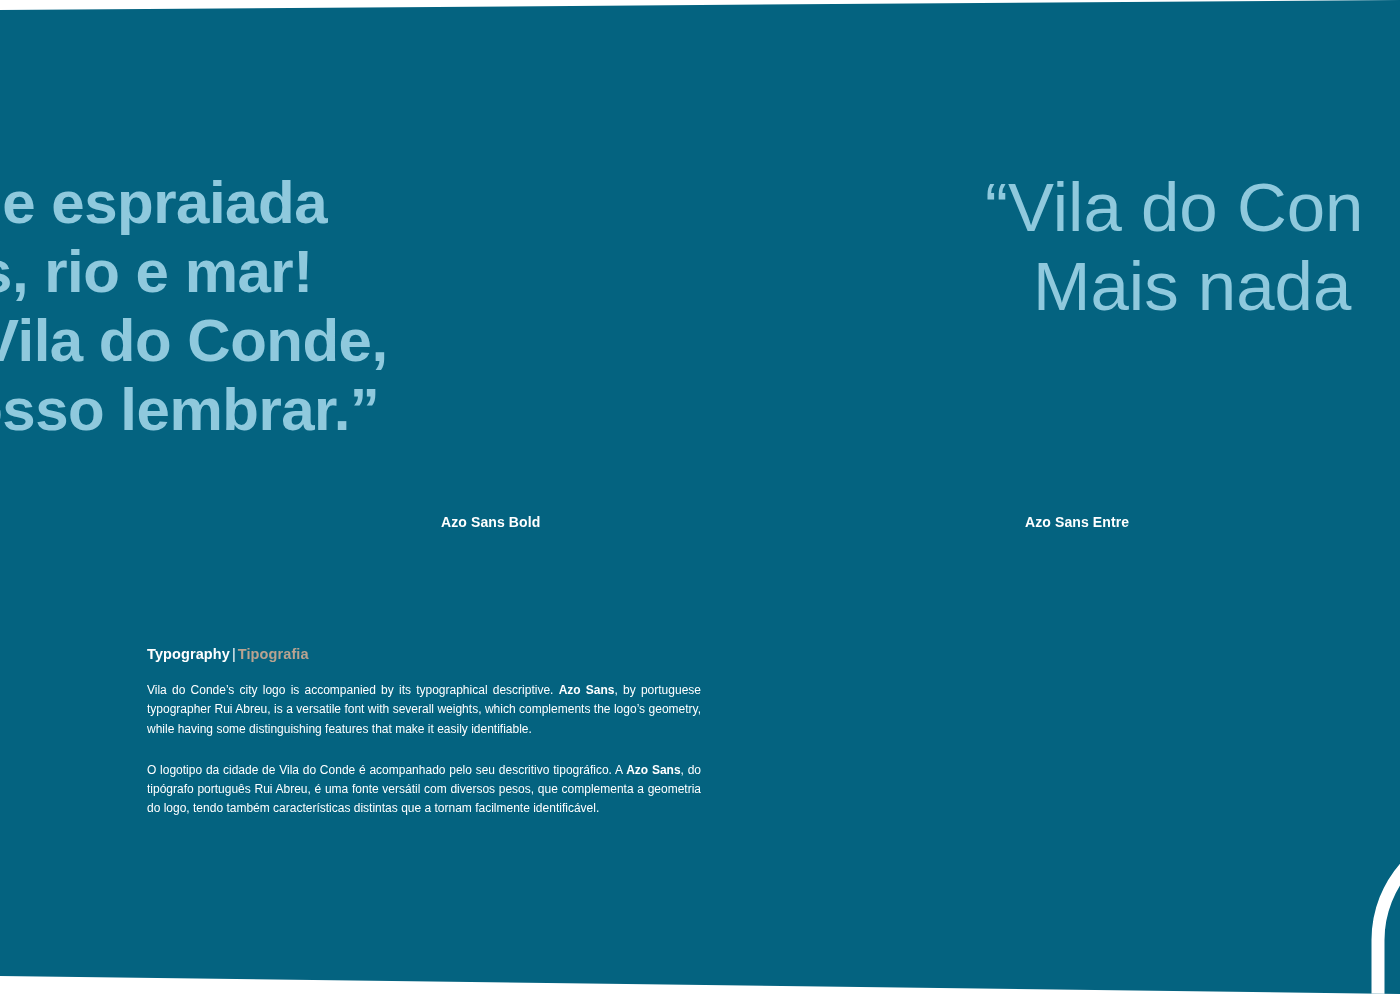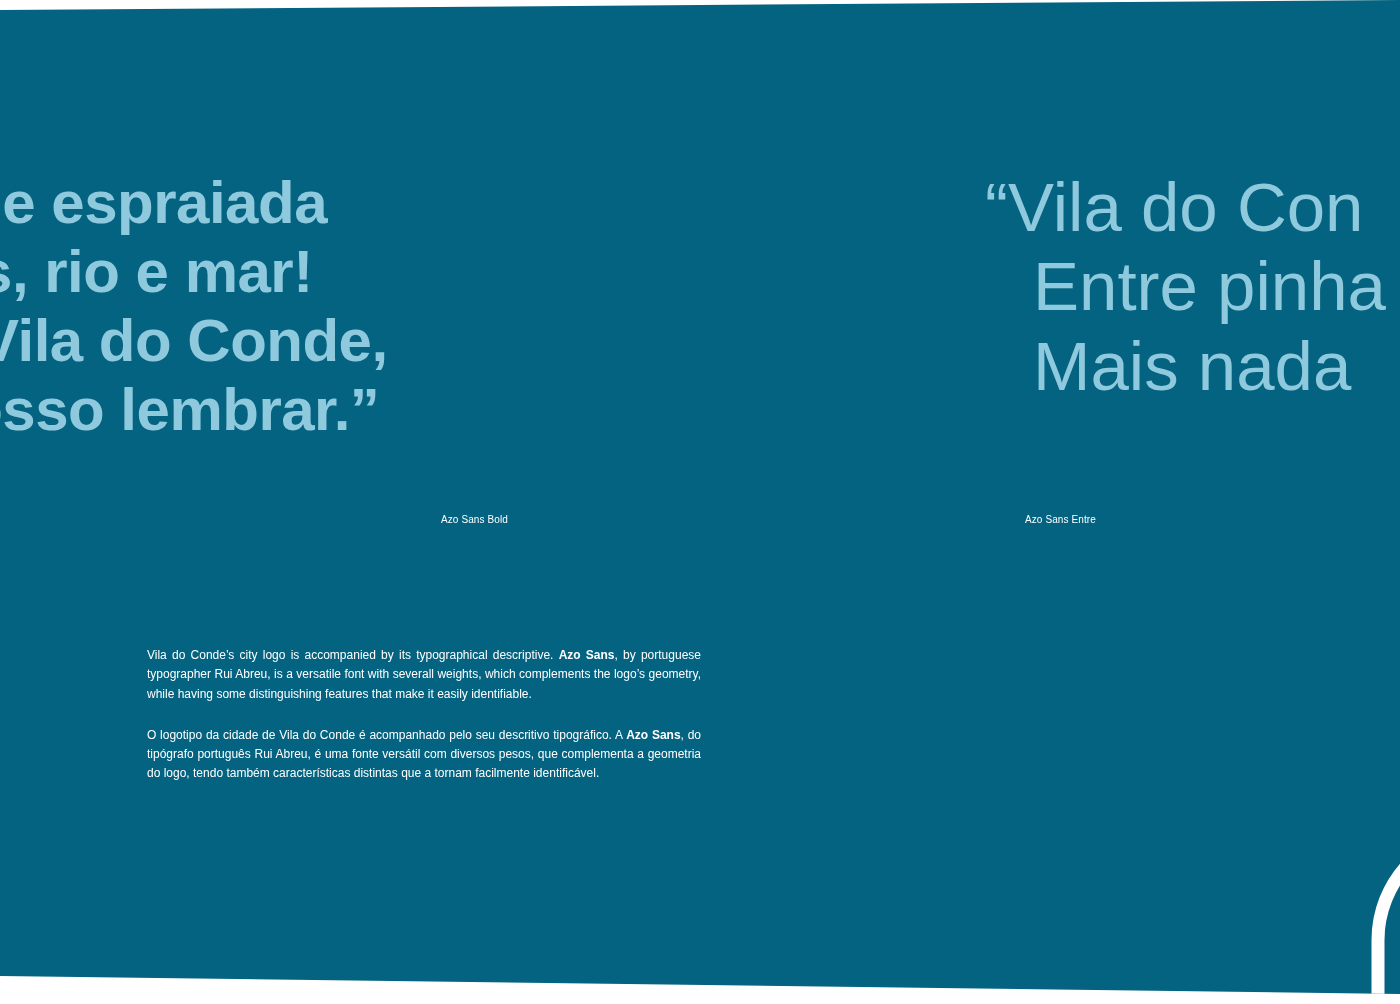--- a/index.html
+++ b/index.html
@@ -64,22 +64,22 @@
     font-weight: 300;
     font-size: 69px;
     letter-spacing: 0px;
   }
   .specimen-light .line { display: block; }
   .specimen-light .line.indent-1 { padding-left: 48px; }
 
   .specimen-caption {
     position: absolute;
     color: #ffffff;
-    font-size: 10px;
-    font-weight: 400;
+    font-size: 14px;
+    font-weight: 700;
     letter-spacing: 0.1px;
   }
   .caption-bold { left: 441px; top: 514px; }
   .caption-light { left: 1025px; top: 514px; }
 
   
   .copy-block {
     position: absolute;
     left: 147px;
     top: 646px;
@@ -137,26 +137,28 @@
       <div class="specimen specimen-bold">
         <span class="line">nde espraiada</span>
         <span class="line">ais, rio e mar!</span>
         <span class="line">e Vila do Conde,</span>
         <span class="line">posso lembrar.”</span>
       </div>
       <div class="specimen-caption caption-bold">Azo Sans Bold</div>
 
       <div class="specimen specimen-light">
         <span class="line">“Vila do Con</span>
-        <span class="line indent-1">Entre pinha</span>
         <span class="line indent-1">Mais nada</span>
       </div>
       <div class="specimen-caption caption-light">Azo Sans Entre</div>
 
       <div class="copy-block">
+        <div class="copy-heading">
+          <span>Typography</span><span class="sep">|</span><span class="pt">Tipografia</span>
+        </div>
 
         <p class="copy-para"><span>Vila do Conde’s city logo is accompanied by its typographical descriptive. </span><b>Azo Sans</b><span>, by portuguese typographer Rui Abreu, is a versatile font with severall weights, which complements the logo’s geometry, while having some distinguishing features that make it easily identifiable.</span></p>
 
         <p class="copy-para"><span>O logotipo da cidade de Vila do Conde é acompanhado pelo seu descritivo tipográfico. A </span><b>Azo Sans</b><span>, do tipógrafo português Rui Abreu, é uma fonte versátil com diversos pesos, que complementa a geometria do logo, tendo também características distintas que a tornam facilmente identificável.</span></p>
       </div>
 
       <div class="arc">
         <svg width="230" height="250" viewBox="0 0 230 250">
           <path d="M 150 250 L 150 140 A 110 110 0 0 1 260 30 L 260 0" fill="none" stroke="#ffffff" stroke-width="13"></path>
         </svg>

